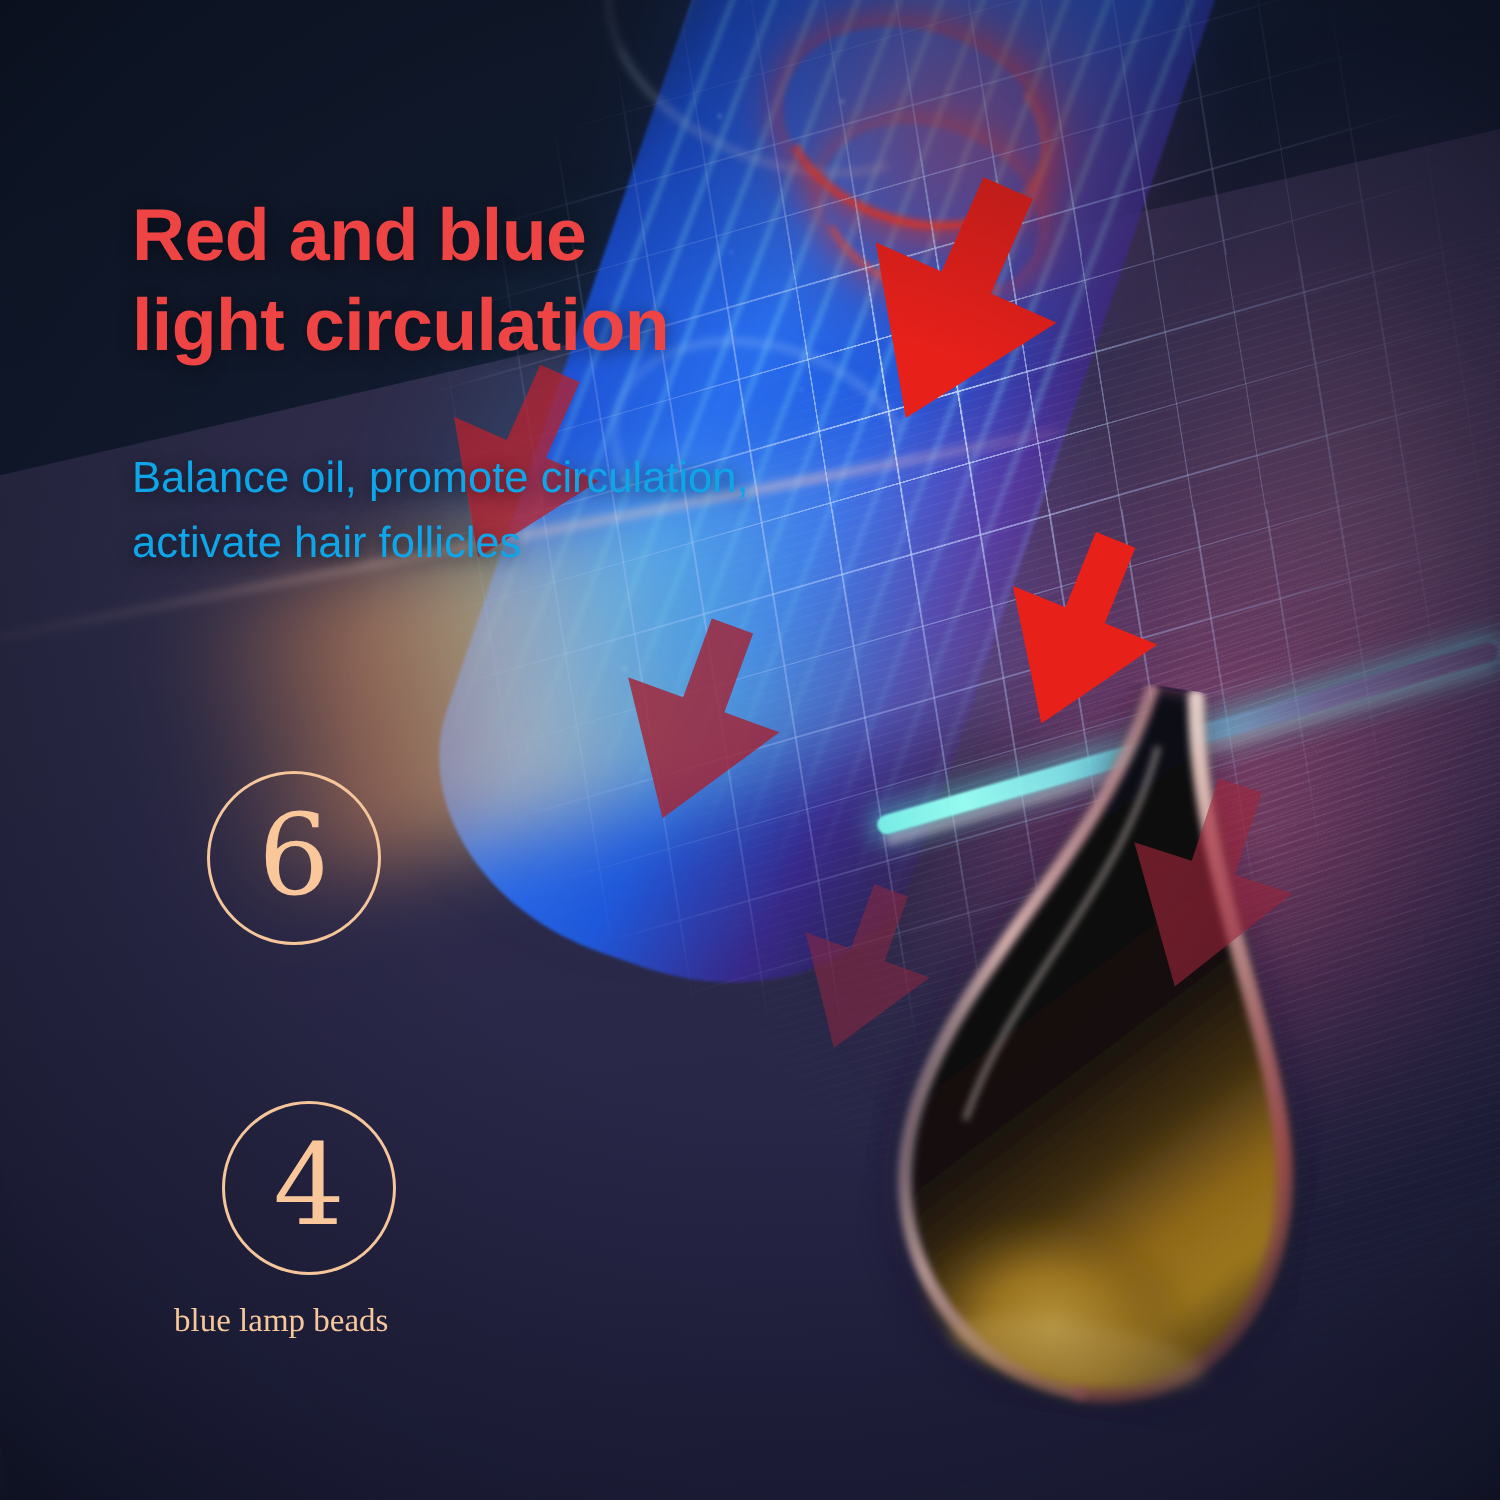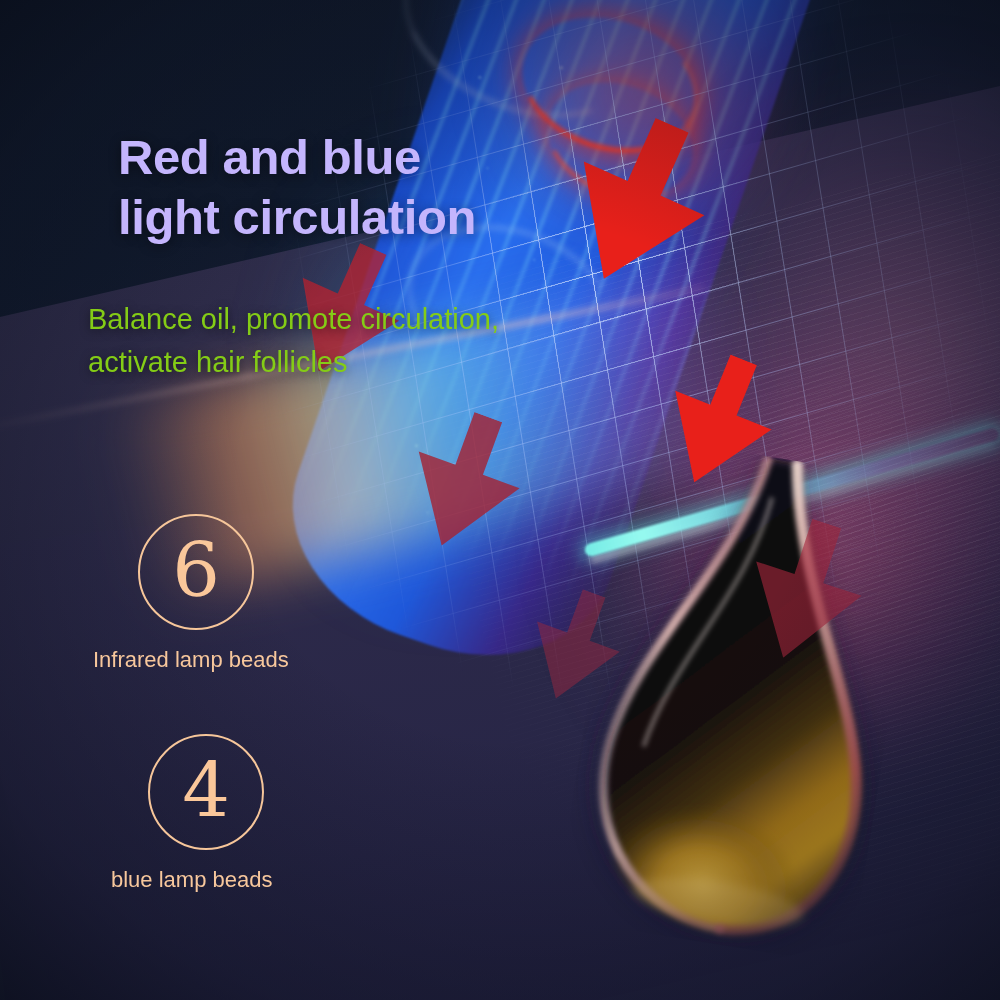--- a/index.html
+++ b/index.html
@@ -304,36 +304,35 @@
 
   
   .arrow{ position:absolute; }
   .arrow svg{ display:block; }
 
   
   .headline{
     position:absolute;
     left:88px; top:128px;
     width:470px;
-    color:#c4b5fd;
+    color:#ef4444;
     font-family:"Liberation Sans Narrow","Liberation Sans", sans-serif;
     font-weight:700;
     font-size:49px;
     line-height:1.22;
     letter-spacing:-.4px;
     text-shadow:0 2px 12px rgba(0,0,0,.45);
-    margin-left:30px;
   }
   .headline .l2{ display:block; }
 
   .subtext{
     position:absolute;
     left:88px; top:298px;
     width:420px;
-    color:#84cc16;
+    color:#0ea5e9;
     font-family:"Liberation Sans", sans-serif;
     font-weight:400;
     font-size:29px;
     line-height:1.48;
     text-shadow:0 2px 10px rgba(0,0,0,.5);
   }
 
   
   .stat{ position:absolute; }
   .stat-circle{
@@ -357,21 +356,21 @@
     color:#f7c79c;
     font-family:"Liberation Sans", sans-serif;
     font-size:22px;
     font-weight:400;
     white-space:nowrap;
     text-align:center;
   }
   #stat-6{ left:138px; top:514px; }
   #stat-6 .stat-label{ margin-left:-45px; }
   #stat-4{ left:148px; top:734px; }
-  #stat-4 .stat-label{ margin-left:-37px; }
+  #stat-4 .stat-label{ margin-left:-37px;font-family:Liberation Serif, serif; }
 </style>
 </head>
 <body>
 
 <div id="stage">
 
   <div class="layer bg-base"></div>
 
   <div class="skin-slab"></div>
   <div class="skin-slab-2"></div>
@@ -499,21 +498,20 @@
     <span class="l1">Red and blue</span>
     <span class="l2">light circulation</span>
   </div>
 
   <div class="subtext">Balance oil, promote circulation, activate hair follicles</div>
 
   <div class="stat" id="stat-6">
     <div class="stat-circle">
       <span class="stat-num">6</span>
     </div>
-    <div class="stat-label">Infrared lamp beads</div>
   </div>
 
   <div class="stat" id="stat-4">
     <div class="stat-circle">
       <span class="stat-num">4</span>
     </div>
     <div class="stat-label">blue lamp beads</div>
   </div>
 
 </div>

